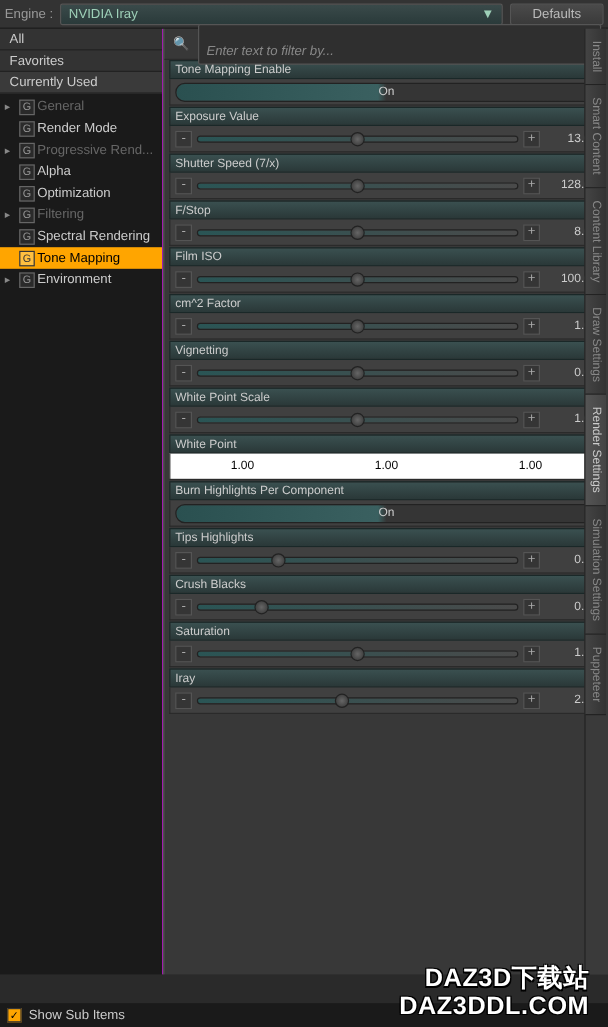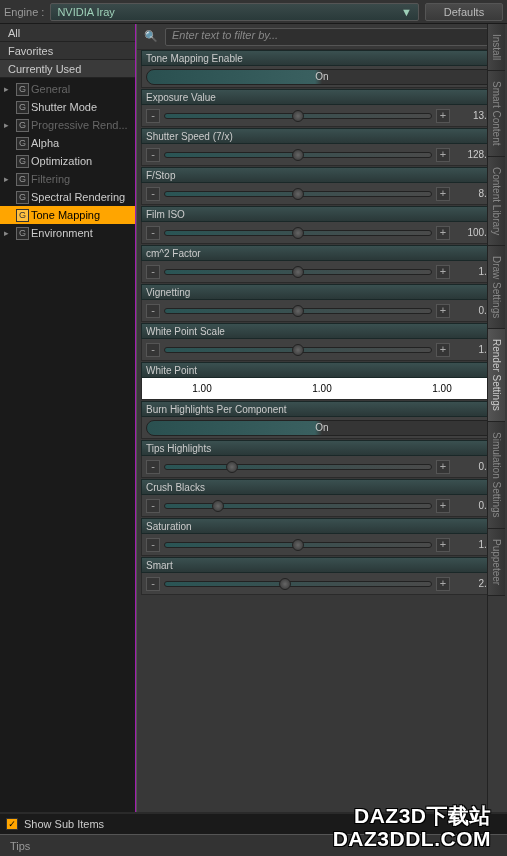--- a/index.html
+++ b/index.html
@@ -20,21 +20,21 @@
 .tree-item { height: 18px; display: flex; align-items: center; padding-left: 4px; gap: 2px; cursor: pointer; }
 .tree-item.dim { color: #666; }
 .tree-item.sel { background: #ffa500; color: #000; }
 .expand { width: 10px; color: #888; font-size: 9px; }
 .g-icon { width: 13px; height: 13px; border: 1px solid #666; background: #2a2a2a; display: flex; align-items: center; justify-content: center; font-size: 9px; color: #999; }
 .tree-item.sel .g-icon { border-color: #333; background: #ffc040; color: #333; }
 
 .content { flex: 1; background: #383838; position: relative; border-left: 1px solid #555; }
 .search-row { height: 26px; display: flex; align-items: center; padding: 0 6px; gap: 6px; border-bottom: 1px solid #2a2a2a; }
 .search-icon { width: 16px; height: 16px; display: flex; align-items: center; justify-content: center; color: #888; }
-.search-input { flex: 1; height: 18px; background: #2f2f2f; border: 1px solid #555; border-radius: 2px; padding: 0 6px; color: #888; font-style: italic; }
+.search-input { flex: 1; height: 18px; background: #2f2f2f; border: 1px solid #555; border-radius: 2px; padding: 16px 6px; color: #888; font-style: italic; }
 
 .params { padding: 0 4px; }
 .param { margin-bottom: 1px; }
 .param-header { height: 16px; background: linear-gradient(#3a5050,#2a3838); border: 1px solid #1a2828; display: flex; align-items: center; justify-content: space-between; padding: 0 4px; color: #ccc; font-size: 10px; }
 .gear { width: 12px; height: 12px; color: #666; display: flex; align-items: center; justify-content: center; }
 .param-body { height: 22px; background: #404040; border: 1px solid #2a2a2a; border-top: none; display: flex; align-items: center; padding: 0 4px; gap: 4px; position: relative; }
 .toggle-body { justify-content: center; }
 .toggle-on { width: 100%; height: 16px; background: linear-gradient(90deg,#2a5050 0%,#3a6060 48%,#353535 50%,#353535 100%); border: 1px solid #222; border-radius: 8px; display: flex; align-items: center; justify-content: center; color: #ccc; font-size: 10px; position: relative; }
 .pm-btn { width: 14px; height: 14px; background: #353535; border: 1px solid #555; display: flex; align-items: center; justify-content: center; color: #aaa; font-size: 11px; line-height: 1; }
 .slider-track { flex: 1; height: 6px; background: linear-gradient(90deg,#2a5555,#4a4a4a); border: 1px solid #222; border-radius: 3px; position: relative; }
@@ -75,21 +75,21 @@
     </div>
     <div class="tree">
       <div class="tree-item dim">
           <span class="expand">▸</span>
           <span class="g-icon">G</span>
           <span>General</span>
         </div>
       <div class="tree-item">
           <span class="expand"></span>
           <span class="g-icon">G</span>
-          <span>Shutter Mode</span>
+          <span>Render Mode</span>
         </div>
       <div class="tree-item dim">
           <span class="expand">▸</span>
           <span class="g-icon">G</span>
           <span>Progressive Rend...</span>
         </div>
       <div class="tree-item">
           <span class="expand"></span>
           <span class="g-icon">G</span>
           <span>Alpha</span>
@@ -292,21 +292,21 @@
       <div class="pm-btn">-</div>
       <div class="slider-track">
               <div class="slider-thumb" style="left:50%"></div>
             </div>
       <div class="pm-btn">+</div>
       <div class="param-value">1.00</div>
     </div>
         </div>
         <div class="param">
     <div class="param-header">
-            <span>Smart</span>
+            <span>Iray</span>
             <span class="gear">⚙</span>
           </div>
     <div class="param-body">
       <div class="pm-btn">-</div>
       <div class="slider-track">
               <div class="slider-thumb" style="left:45%"></div>
             </div>
       <div class="pm-btn">+</div>
       <div class="param-value">2.20</div>
     </div>
@@ -323,19 +323,18 @@
     <div class="vtab active">Render Settings</div>
     <div class="vtab">Simulation Settings</div>
     <div class="vtab">Puppeteer</div>
   </div>
 
 <div class="bottom">
   <div class="sub-items">
     <span class="check">✓</span>
     <span>Show Sub Items</span>
   </div>
-  <div class="tips-row">Tips</div>
 </div>
 
 <div class="watermark">
   <div>DAZ3D下载站</div>
   <div>DAZ3DDL.COM</div>
 </div>
 
 </body></html>

